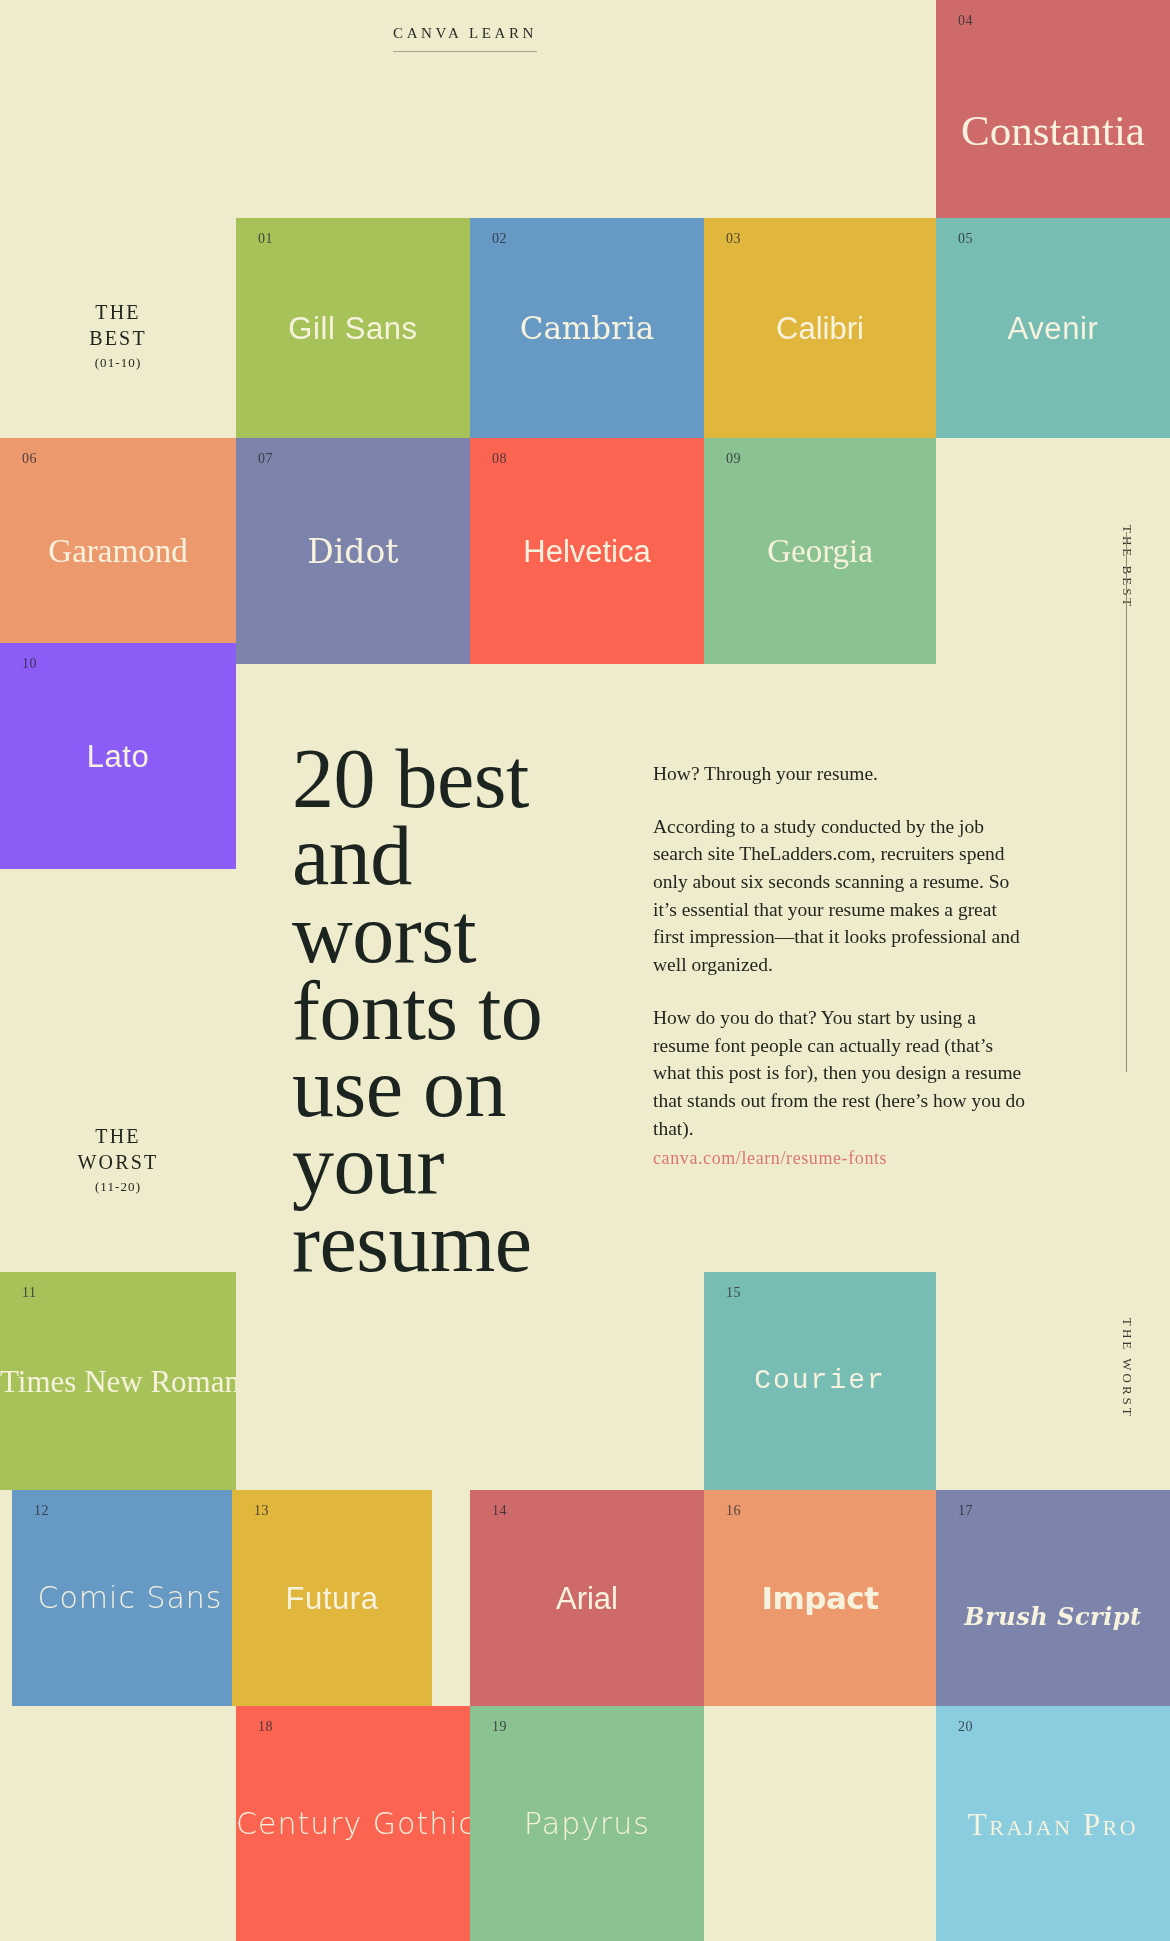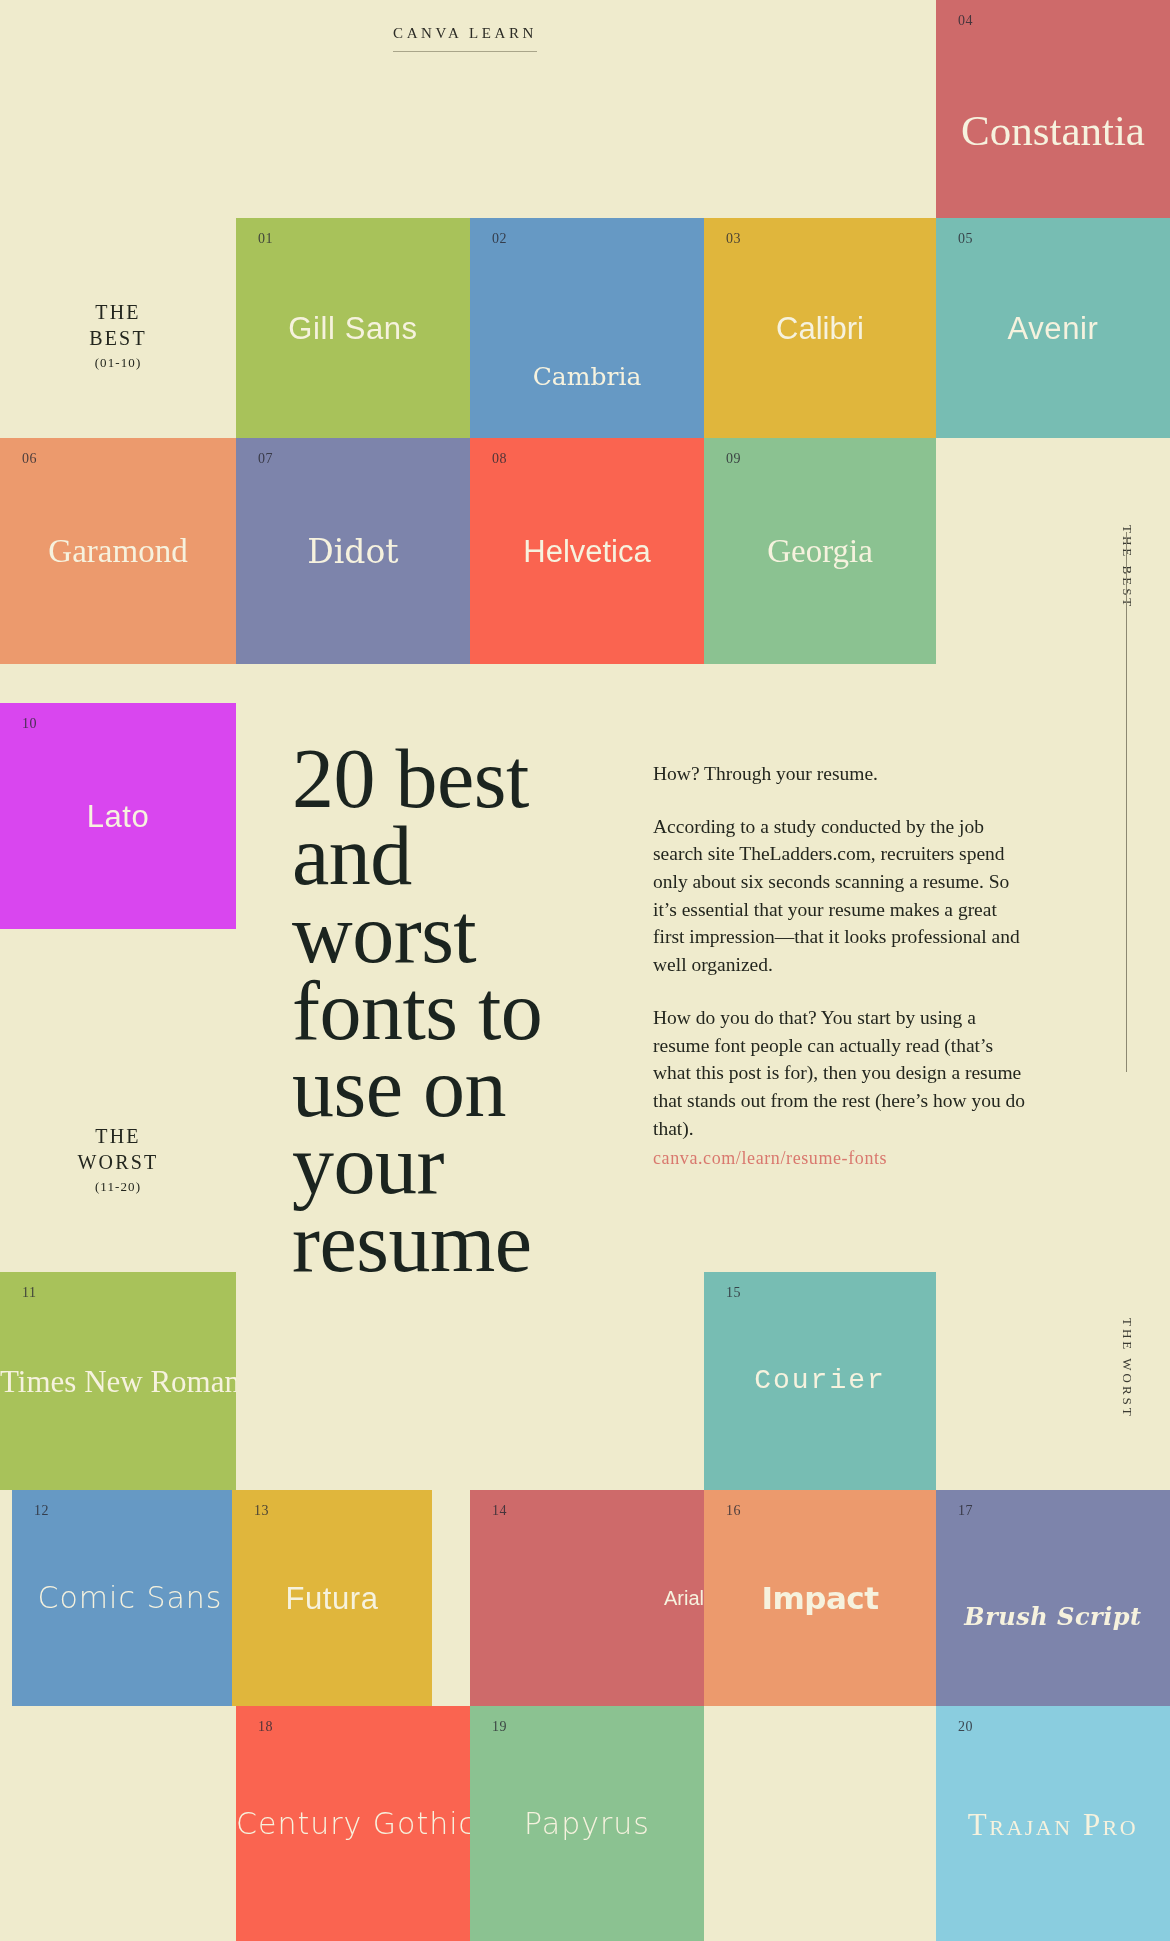--- a/index.html
+++ b/index.html
@@ -179,21 +179,21 @@
     <div class="url">canva.com/learn/resume-fonts</div>
   </div>
 
   <div id="tile-layer">
       <div class="tile" style="left: 236px; top: 218px; width: 234px; height: 220px; background: rgb(168, 194, 90);">
         <span class="num">01</span>
         <span class="fname f-sans-l" style="font-size: 31px;">Gill Sans</span>
       </div>
       <div class="tile" style="left: 470px; top: 218px; width: 234px; height: 220px; background: rgb(102, 153, 196);">
         <span class="num">02</span>
-        <span class="fname f-serif-d" style="font-size: 25px; margin-top: 48px;">Cambria</span>
+        <span class="fname f-serif-d" style="font-size: 31px;">Cambria</span>
       </div>
       <div class="tile" style="left: 704px; top: 218px; width: 232px; height: 220px; background: rgb(224, 182, 60);">
         <span class="num">03</span>
         <span class="fname f-sans" style="font-size: 31px;">Calibri</span>
       </div>
       <div class="tile" style="left: 936px; top: 0px; width: 234px; height: 260px; background: rgb(206, 106, 106);">
         <span class="num">04</span>
         <span class="fname f-serif" style="font-size: 43px;">Constantia</span>
       </div>
       <div class="tile" style="left: 936px; top: 218px; width: 234px; height: 220px; background: rgb(119, 189, 179);">
@@ -209,39 +209,39 @@
         <span class="fname f-serif-d" style="font-size: 33px;">Didot</span>
       </div>
       <div class="tile" style="left: 470px; top: 438px; width: 234px; height: 226px; background: rgb(250, 100, 80);">
         <span class="num">08</span>
         <span class="fname f-sans" style="font-size: 31px;">Helvetica</span>
       </div>
       <div class="tile" style="left: 704px; top: 438px; width: 232px; height: 226px; background: rgb(139, 194, 145);">
         <span class="num">09</span>
         <span class="fname f-serif" style="font-size: 33px;">Georgia</span>
       </div>
-      <div class="tile" style="left: 0px; top: 703px; width: 236px; height: 226px; background: #d946ef;">
+      <div class="tile" style="left: 0px; top: 643px; width: 236px; height: 226px; background: #8b5cf6;">
         <span class="num">10</span>
         <span class="fname f-sans-l" style="font-size: 31px;">Lato</span>
       </div>
       <div class="tile" style="left: 0px; top: 1272px; width: 236px; height: 218px; background: rgb(168, 194, 90);">
         <span class="num">11</span>
         <span class="fname f-serif" style="font-size: 31px;">Times New Roman</span>
       </div>
       <div class="tile" style="left: 12px; top: 1490px; width: 236px; height: 216px; background: rgb(102, 153, 196);">
         <span class="num">12</span>
         <span class="fname f-round" style="font-size: 30px;">Comic Sans</span>
       </div>
       <div class="tile" style="left: 232px; top: 1490px; width: 200px; height: 216px; background: rgb(224, 182, 60);">
         <span class="num">13</span>
         <span class="fname f-sans-l" style="font-size: 31px;">Futura</span>
       </div>
       <div class="tile" style="left: 470px; top: 1490px; width: 234px; height: 216px; background: rgb(206, 106, 106);">
         <span class="num">14</span>
-        <span class="fname f-sans" style="font-size: 20px; text-align: right;">Arial</span>
+        <span class="fname f-sans" style="font-size: 31px;">Arial</span>
       </div>
       <div class="tile" style="left: 704px; top: 1272px; width: 232px; height: 218px; background: rgb(119, 189, 179);">
         <span class="num">15</span>
         <span class="fname f-mono" style="font-size: 28px;">Courier</span>
       </div>
       <div class="tile" style="left: 704px; top: 1490px; width: 232px; height: 216px; background: rgb(236, 154, 109);">
         <span class="num">16</span>
         <span class="fname f-impact" style="font-size: 31px;">Impact</span>
       </div>
       <div class="tile" style="left: 936px; top: 1490px; width: 234px; height: 216px; background: rgb(125, 132, 171);">

